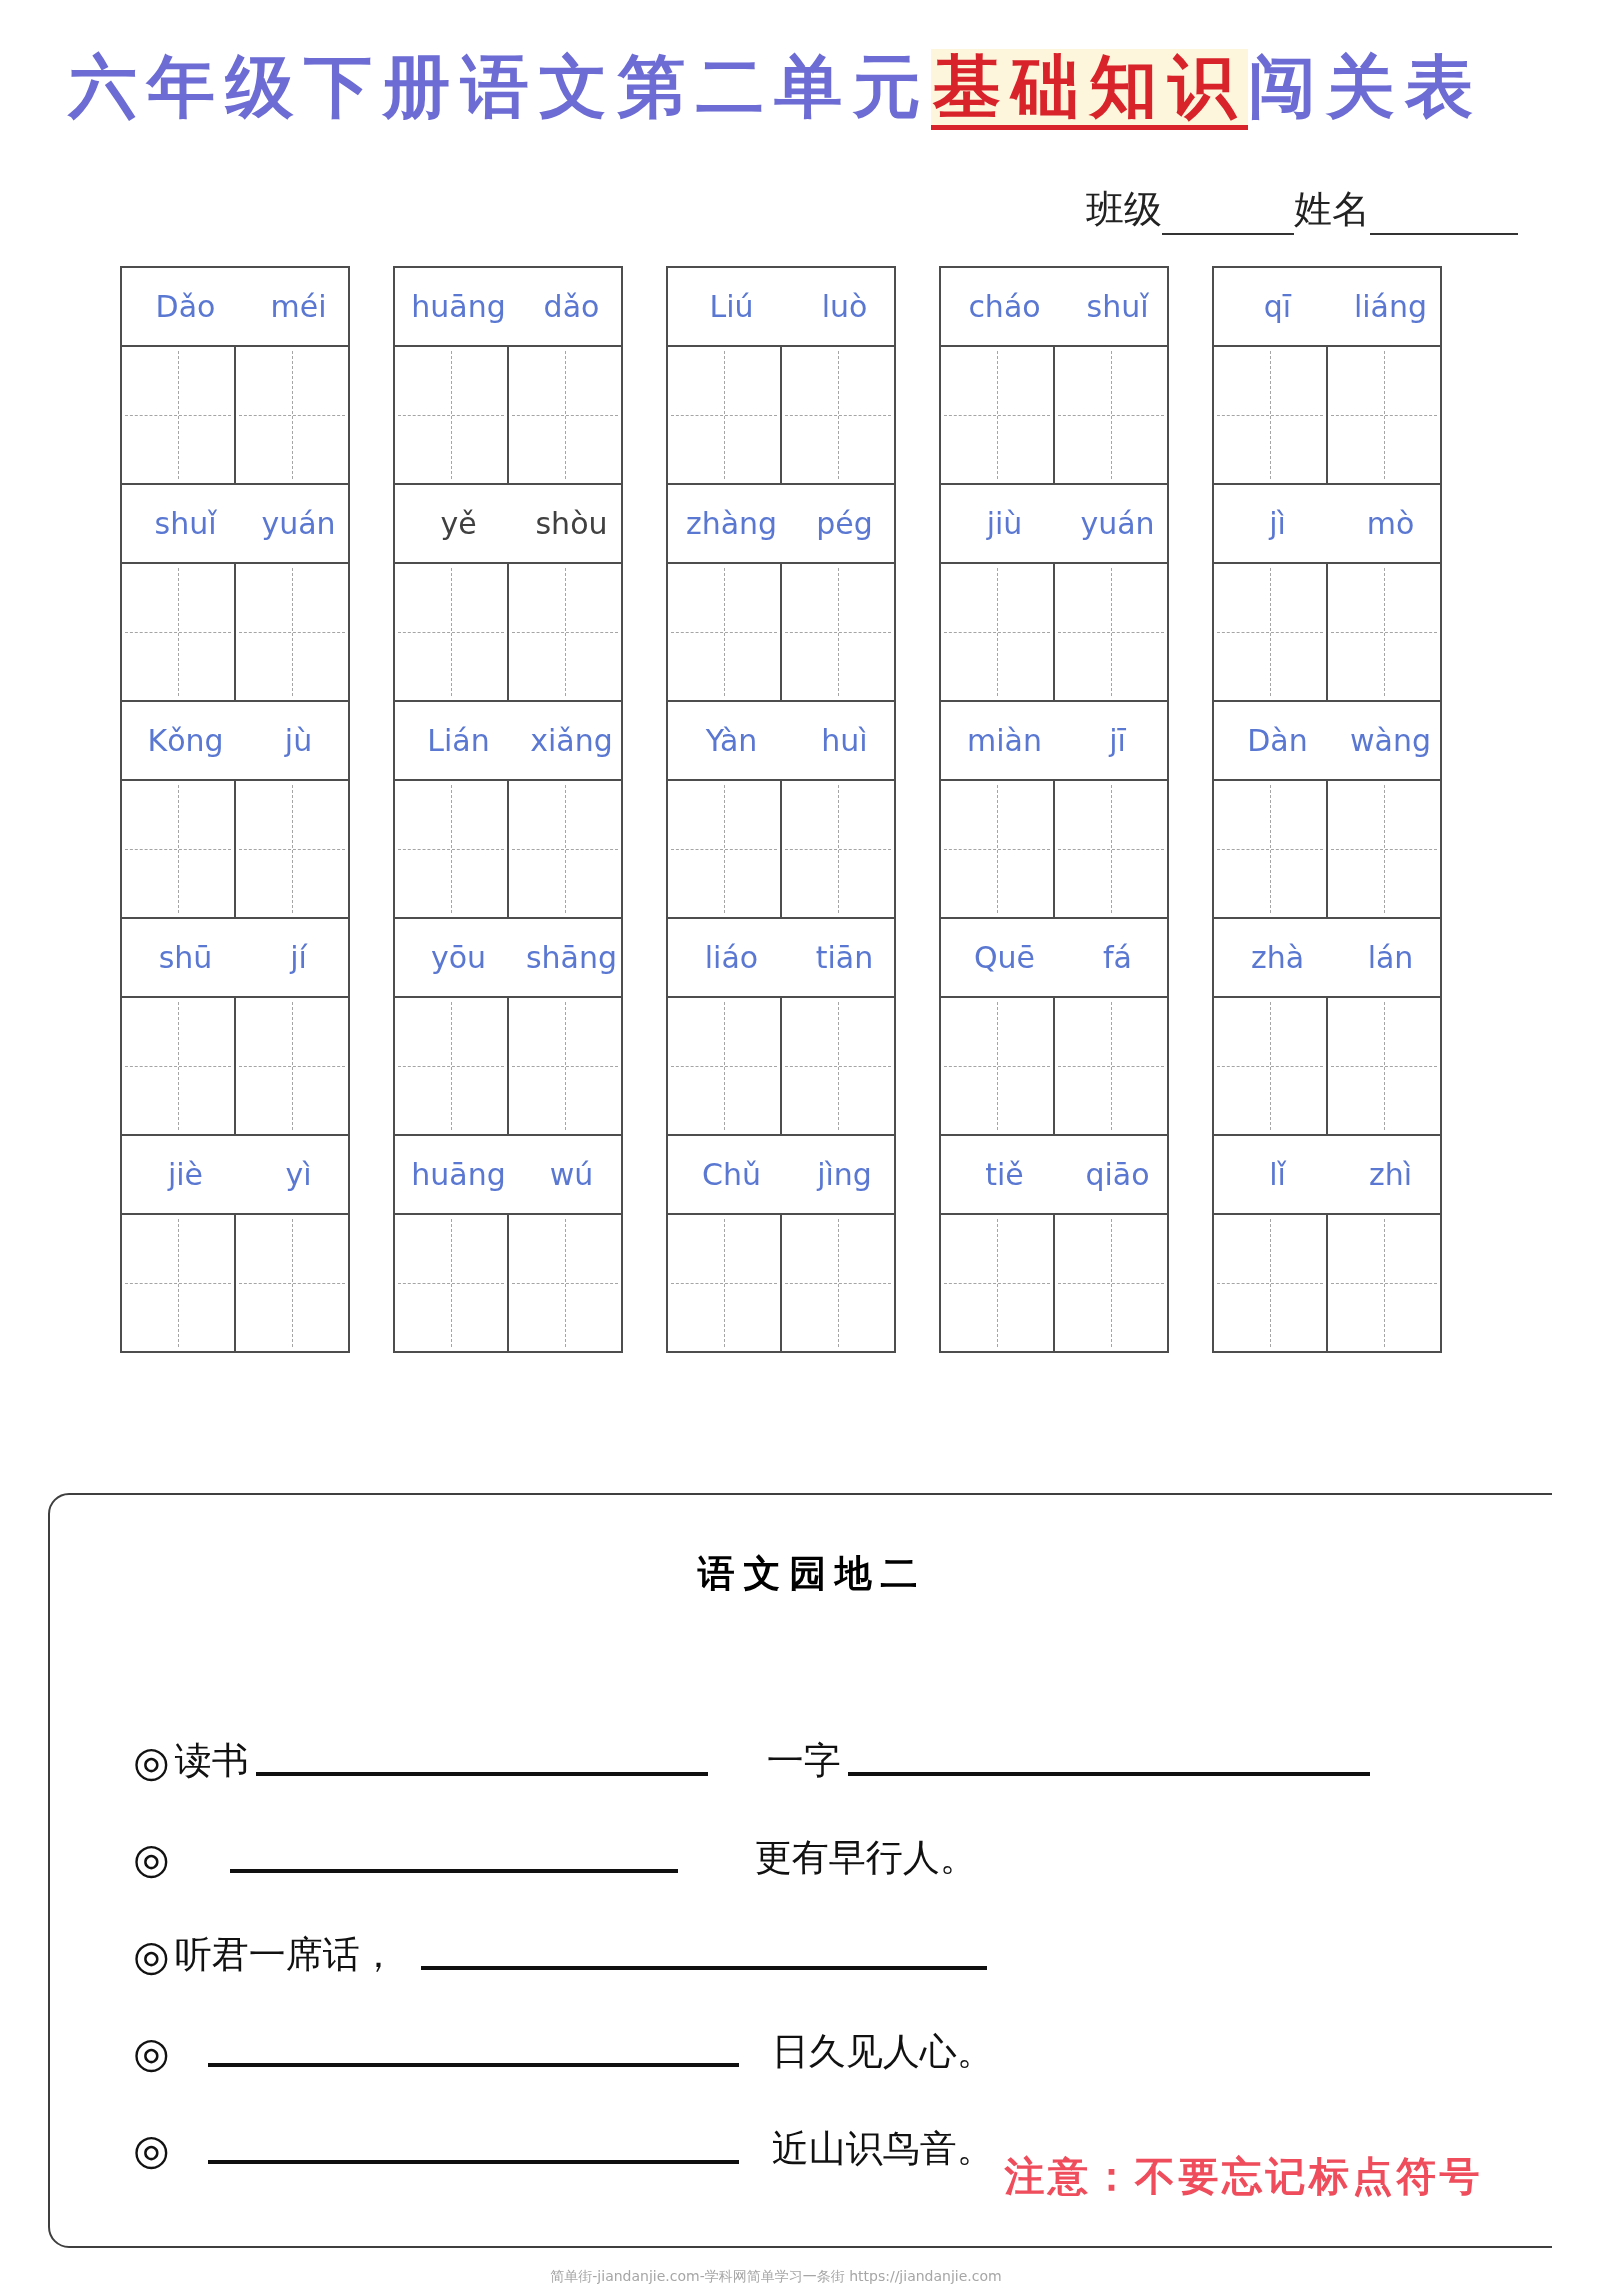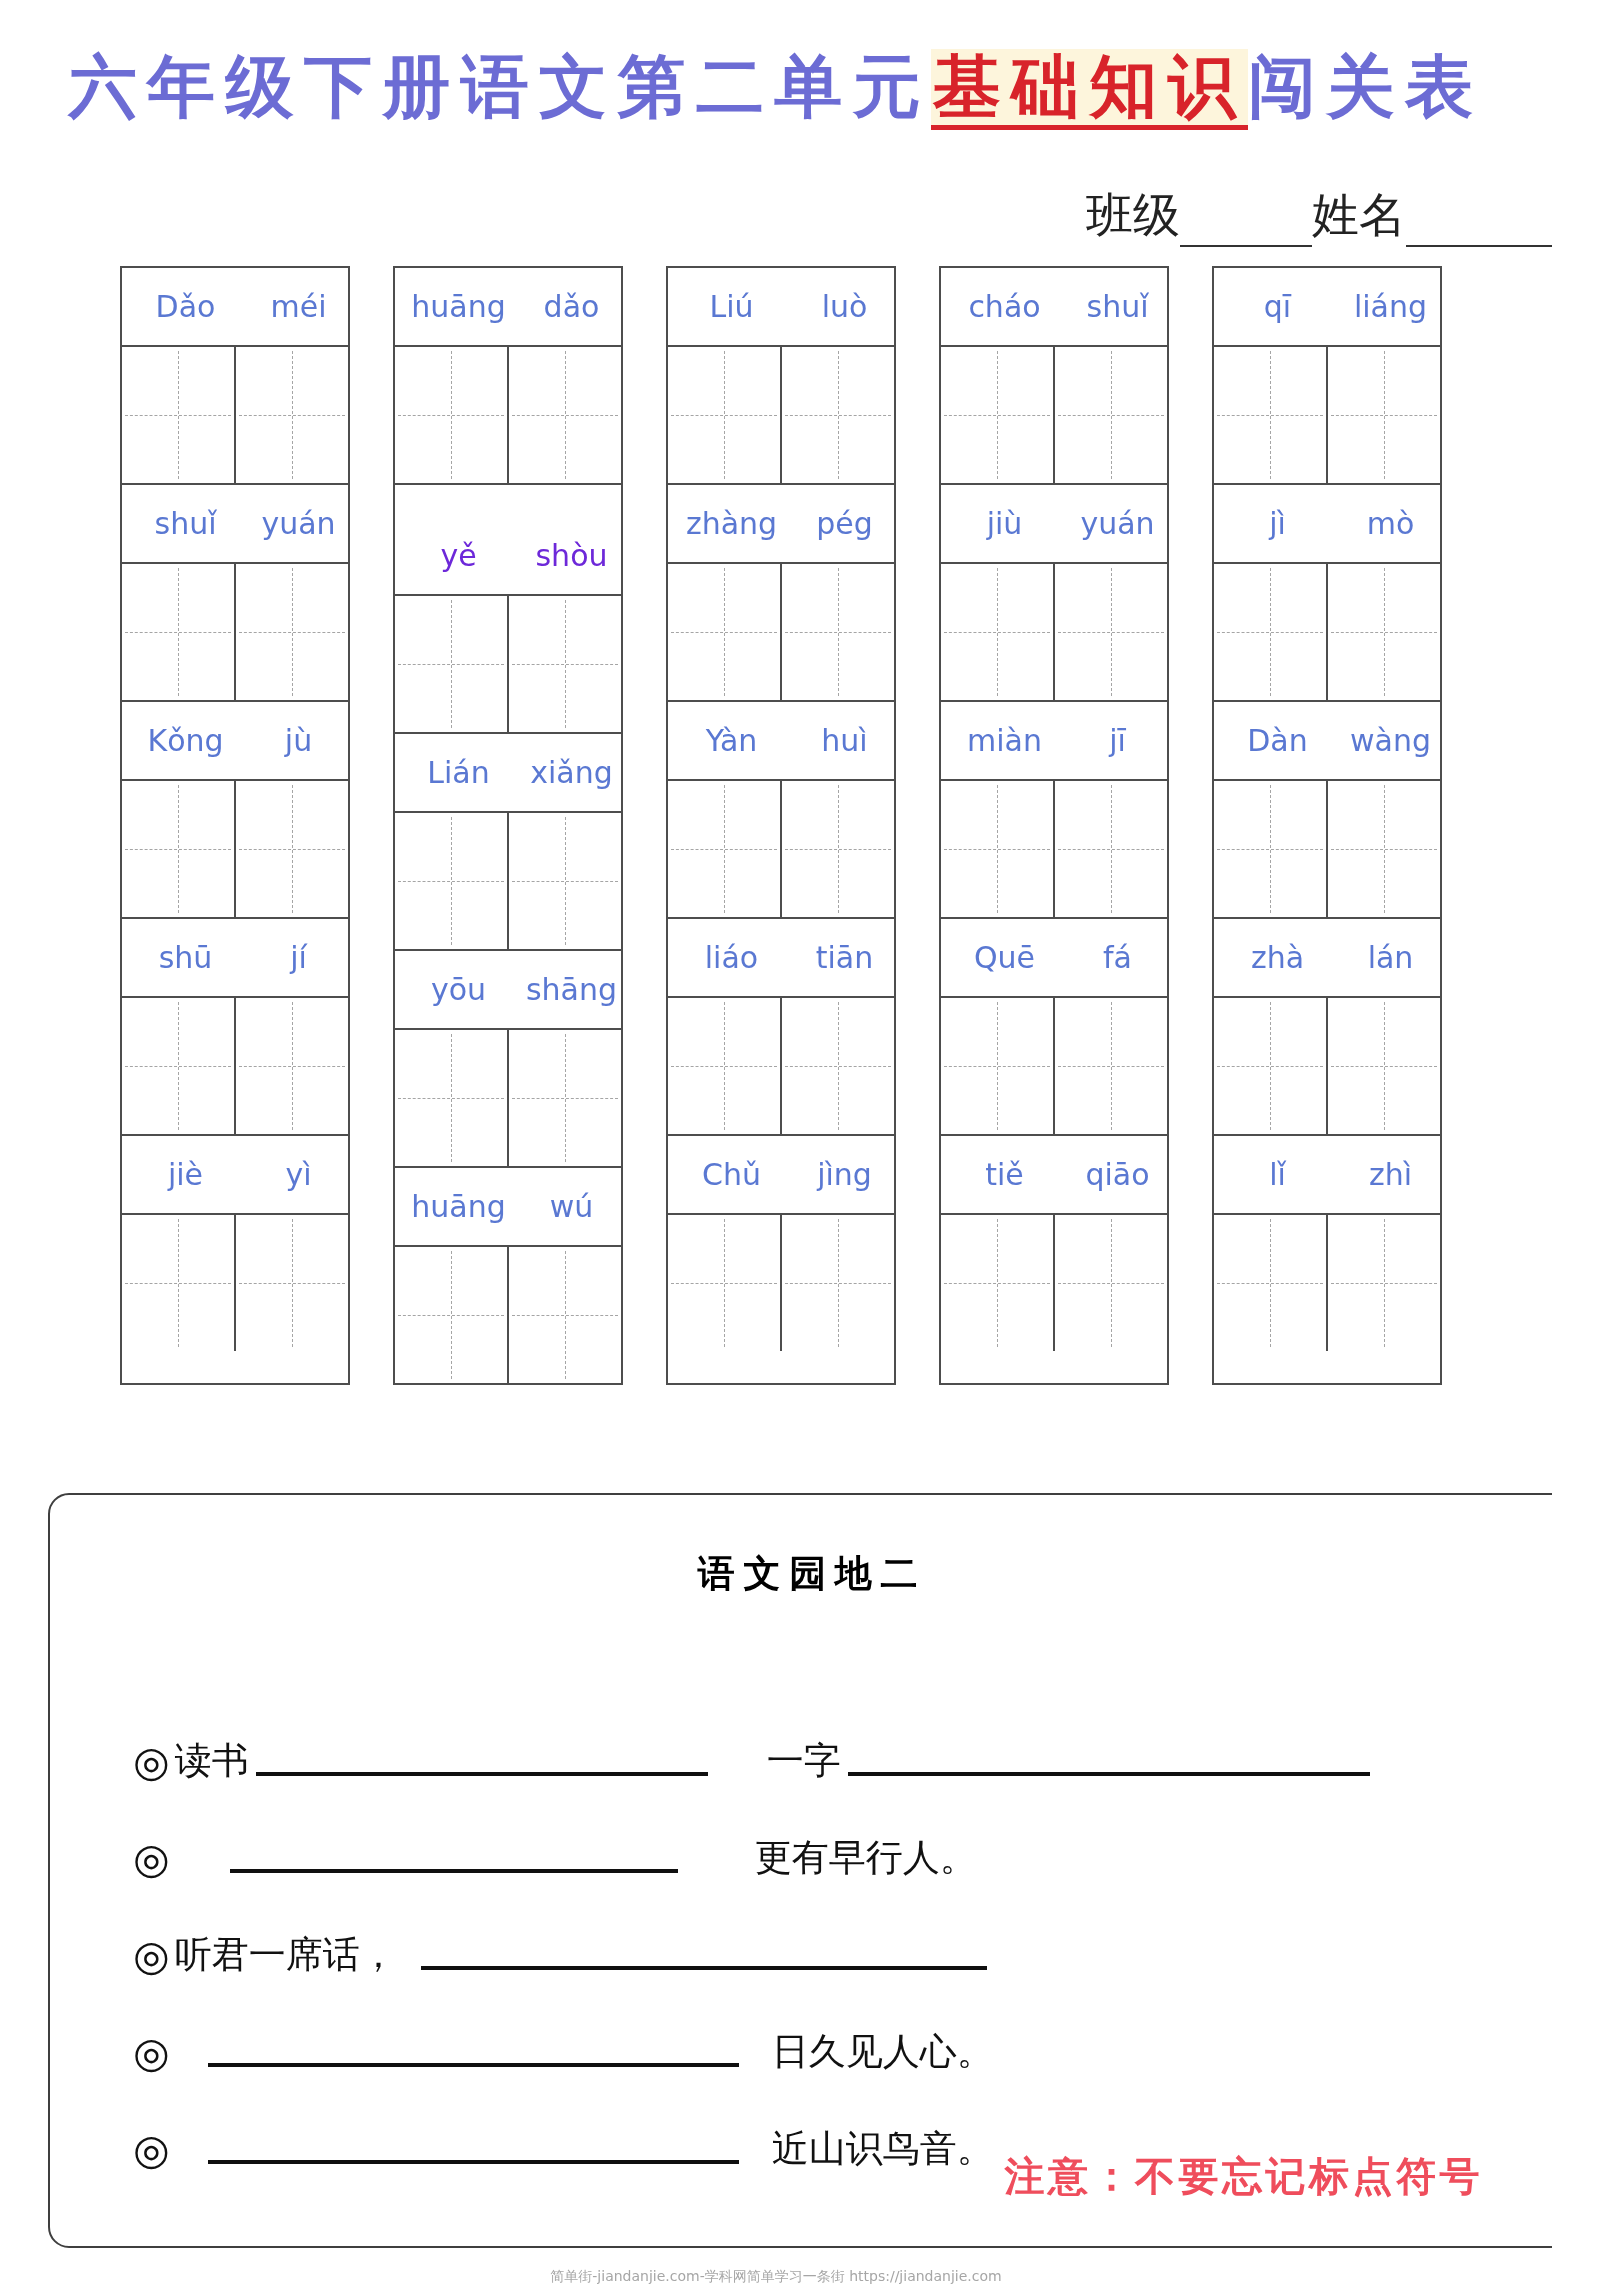--- a/index.html
+++ b/index.html
@@ -6,34 +6,34 @@
   .page{position:relative;width:1552px;height:2295px;background:#ffffff;overflow:hidden;
         font-family:"Liberation Serif", serif;color:#1a1a1a;}
 
   
   .title{position:absolute;top:42px;left:0;width:100%;text-align:center;
          font-size:68px;font-weight:bold;letter-spacing:10.4px;white-space:nowrap;}
   .title .t-main{color:#6c6cd4;}
   .title .t-red{color:#d8232a;border-bottom:5.2px solid #d8232a;background:#fdf5dc;padding:0 1.7px;}
 
   
-  .student-line{position:absolute;top:184px;left:1086px;font-size:47px;color:#222;
+  .student-line{position:absolute;top:184px;left:1086px;font-size:38px;color:#222;
                 display:flex;align-items:flex-end;white-space:nowrap;}
   .student-line .u{display:inline-block;border-bottom:2.6px solid #333;height:3.5px;}
   .u-class{width:132px;}
   .u-name{width:148px;}
 
   
   .grid-wrap{position:absolute;top:266px;left:120px;display:flex;gap:43px;}
   .pin-col{width:230px;border:2.6px solid #4d4d4d;box-sizing:border-box;background:#fff;}
   .word-block{display:block;}
   .pinyin-row{height:77px;display:flex;align-items:center;border-bottom:2.6px solid #4d4d4d;
               font-family:"DejaVu Sans", sans-serif;font-size:30px;font-weight:500;color:#5a78d2;}
   .pinyin-row span{flex:1;text-align:center;padding-left:14px;}
-  .pinyin-row.muted{color:#6d28d9;margin-top:32px;}
+  .pinyin-row.muted{color:#404040;}
   .grid-row{height:136px;display:flex;border-bottom:2.6px solid #4d4d4d;}
   .word-block:last-child .grid-row{border-bottom:none;}
   .tz-cell{flex:1;position:relative;}
   .tz-cell + .tz-cell{border-left:2.6px solid #4d4d4d;}
   .tz-cell::before{content:'';position:absolute;left:50%;top:4.4px;bottom:4.4px;border-left:1.7px dashed #a5a5a5;}
   .tz-cell::after{content:'';position:absolute;top:50%;left:2.6px;right:2.6px;border-top:1.7px dashed #a5a5a5;}
 
   
   .ex-box{position:absolute;top:1493px;left:48px;width:1528px;height:755px;
           border:2.6px solid #3f3f3f;border-radius:21px;box-sizing:border-box;background:#fff;}

